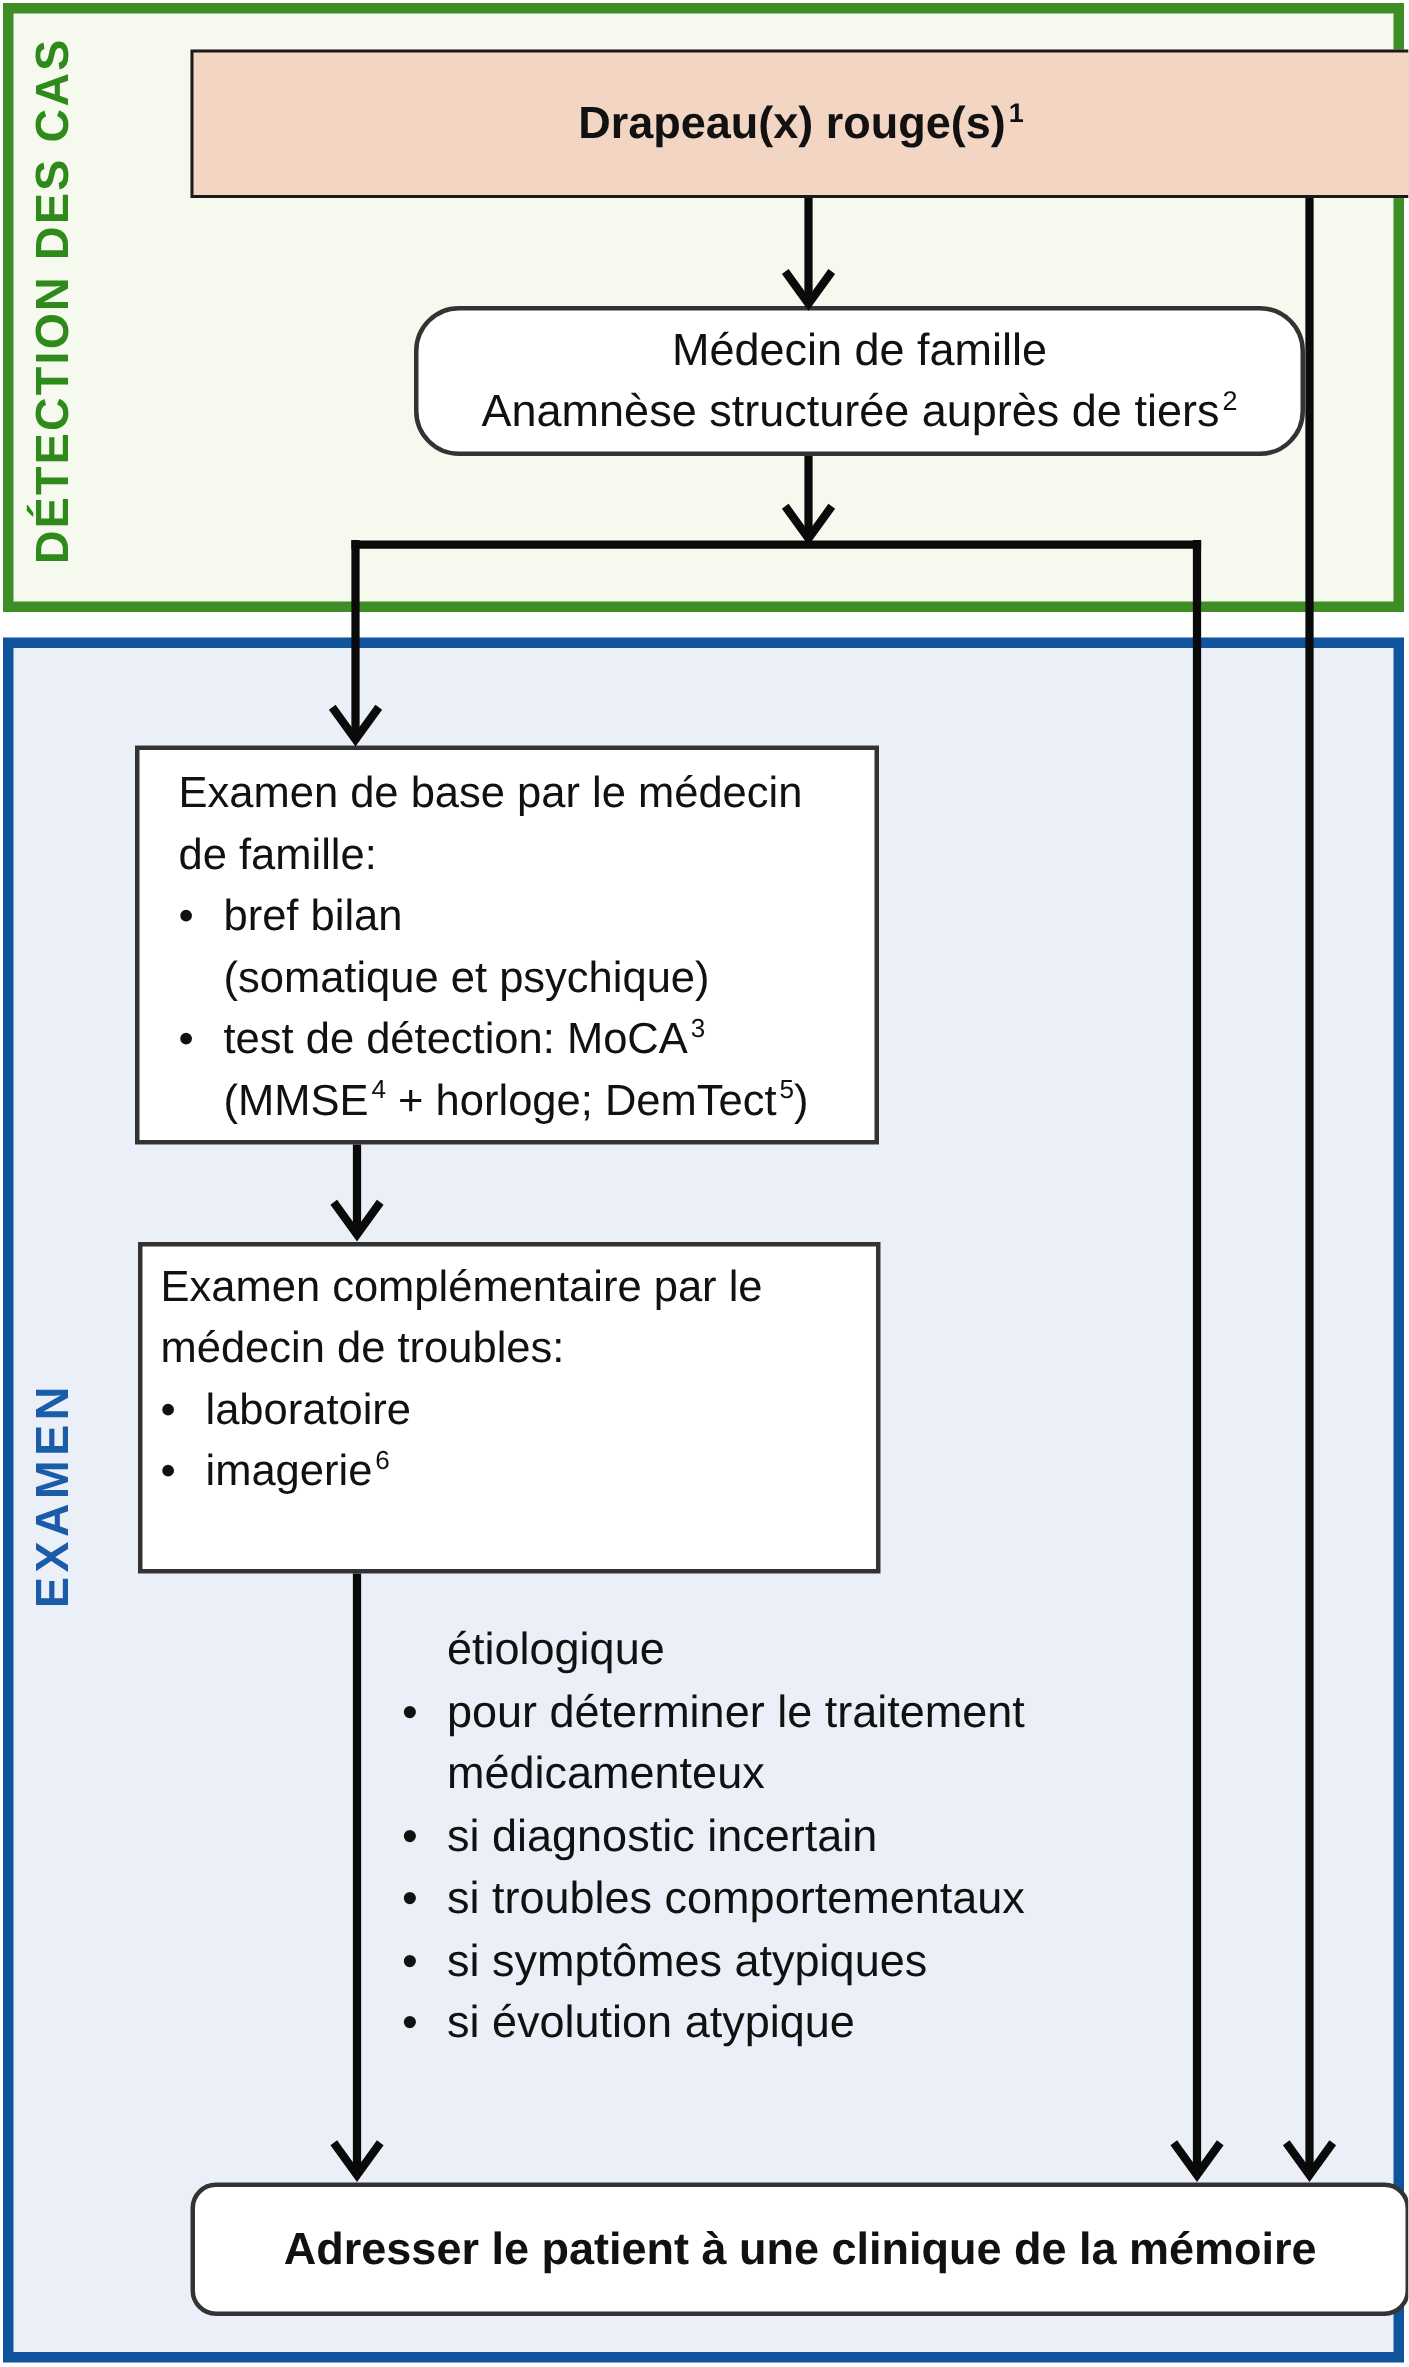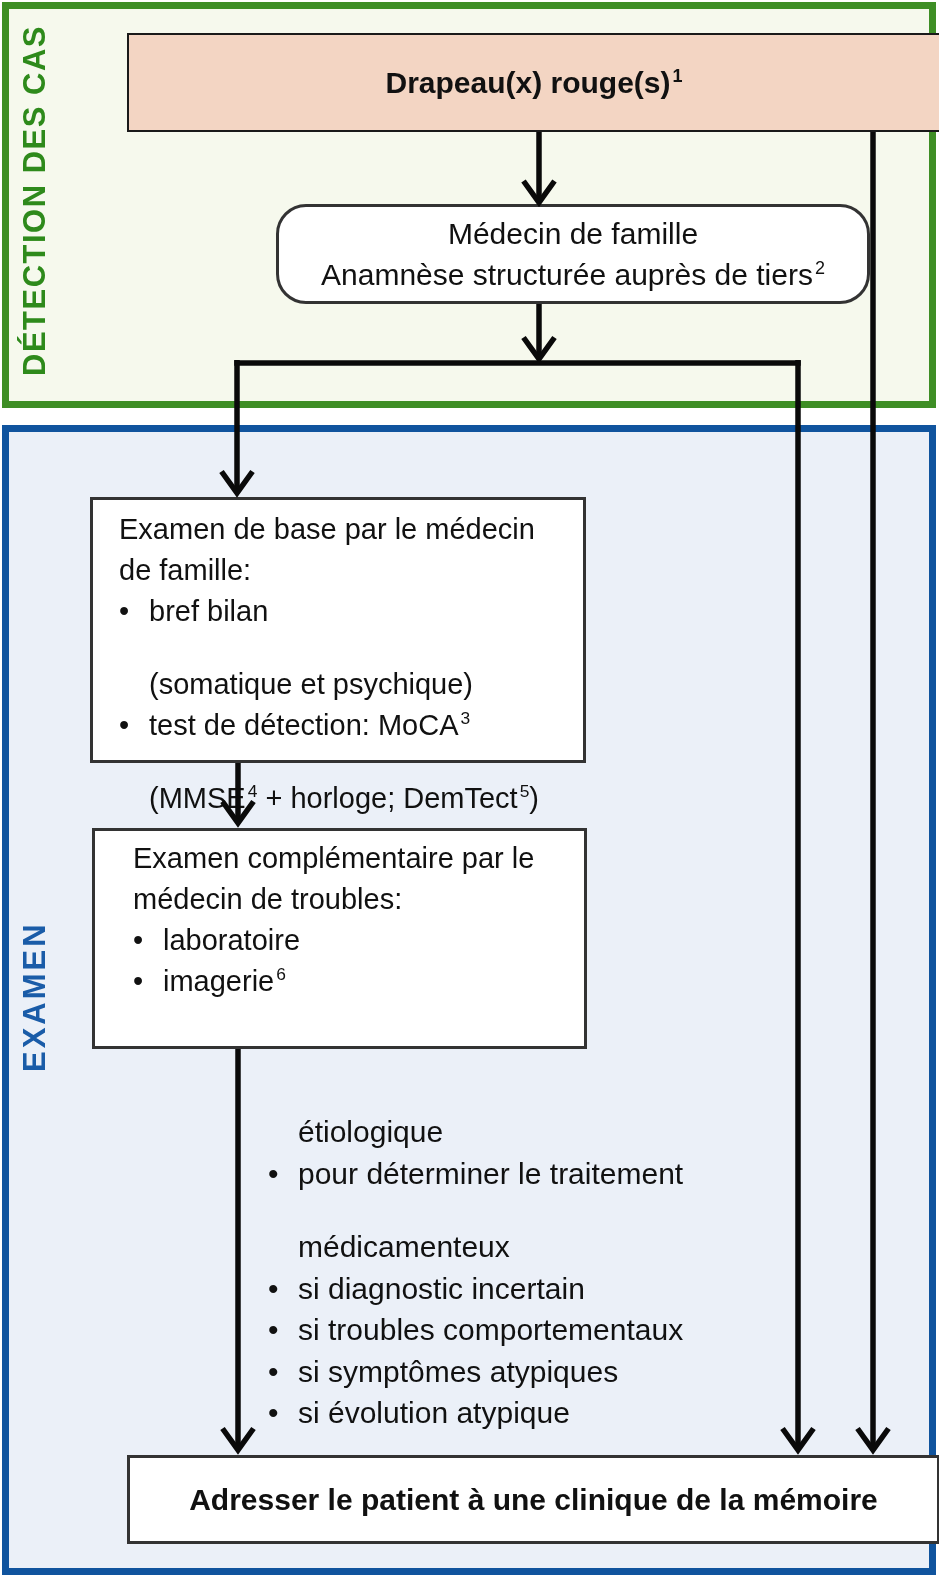--- a/index.html
+++ b/index.html
@@ -15,31 +15,31 @@
     position:absolute;transform:rotate(-90deg);transform-origin:0 0;
     white-space:nowrap;font-weight:bold;font-size:31px;letter-spacing:1.5px;
   }
   .lbl-detection{left:17px;top:376px;}
   .lbl-examen{left:17px;top:1072px;letter-spacing:3px;}
 
   .fbox{position:absolute;box-sizing:border-box;background:#fff;border:3px solid #333;}
   .box-red-flags{left:93px;top:33px;width:814px;height:99px;border:2px solid #1a1a1a;}
   .box-family-doctor{left:242px;top:204px;width:594px;height:100px;border-radius:30px;}
   .box-basic-exam{left:90px;top:497px;width:496px;height:266px;padding:9px 10px 12px 26px;}
-  .box-complementary{left:92px;top:828px;width:495px;height:221px;padding:7px 10px 0 38px;}
-  .box-memory-clinic{left:93px;top:1455px;width:813px;height:89px;}
+  .box-complementary{left:92px;top:828px;width:495px;height:221px;padding:7px 10px 0 12px;}
+  .box-memory-clinic{left:93px;top:1455px;width:813px;height:89px;border-radius:17px;}
 
   .box-center{display:flex;flex-direction:column;align-items:center;justify-content:center;margin-left:34px;}
   .bold .tline{font-weight:bold;}
 
   .tline{white-space:nowrap;font-size:29px;line-height:41px;}
   .box-center .tline{font-size:30px;}
   .box-red-flags .tline,.box-memory-clinic .tline{font-size:30px;}
   .tline .blt{display:inline-block;width:30px;}
-  .tline.ind{padding-left:30px;margin-top:32px;}
+  .tline.ind{padding-left:30px;}
   sup{font-size:60%;line-height:0;vertical-align:super;margin-left:2px;}
 
   .criteria{position:absolute;left:268px;top:1079px;}
   .criteria .tline{font-size:30px;line-height:41.5px;}
 
   .arrows{position:absolute;left:0;top:0;pointer-events:none;}
 </style>
 </head>
 <body>
 

